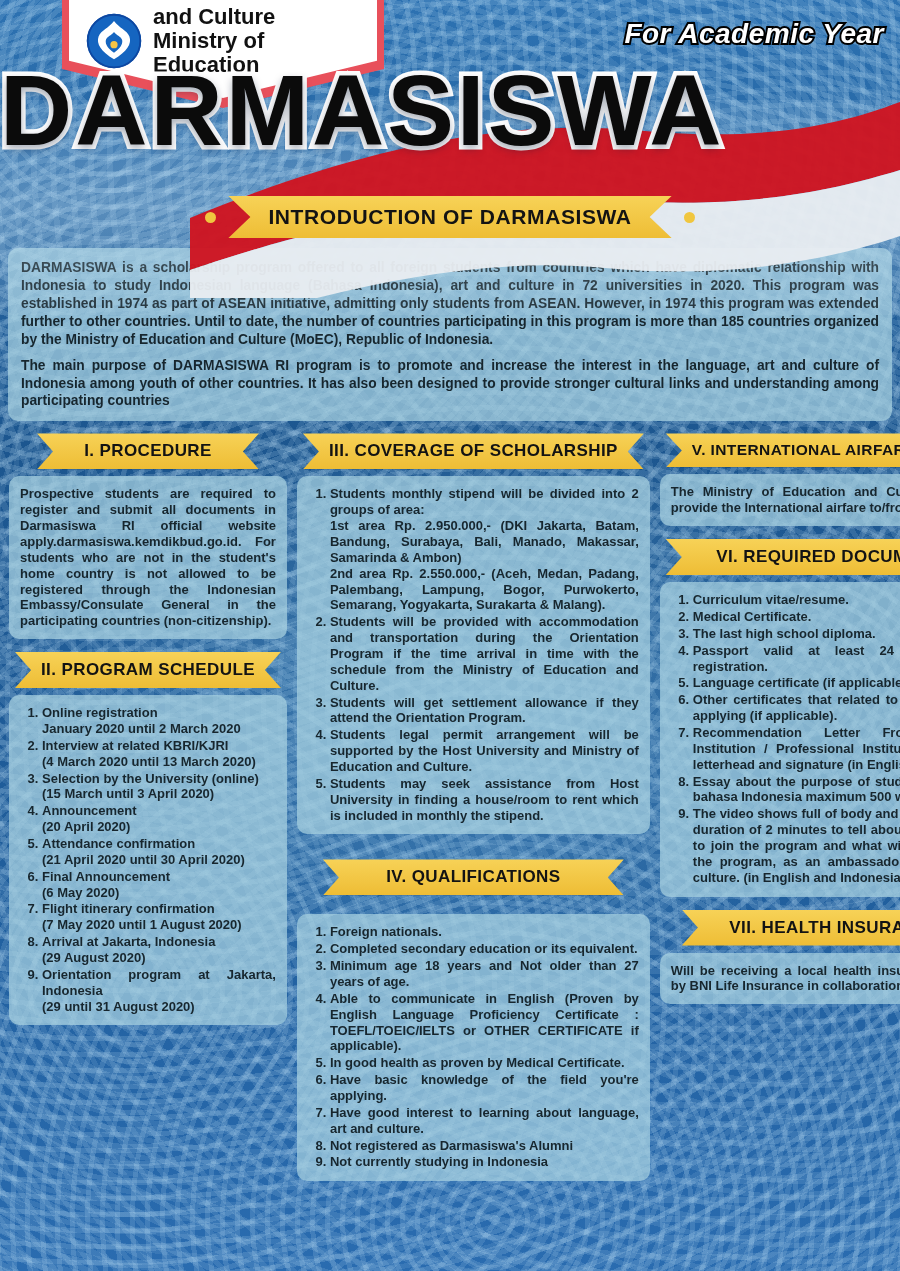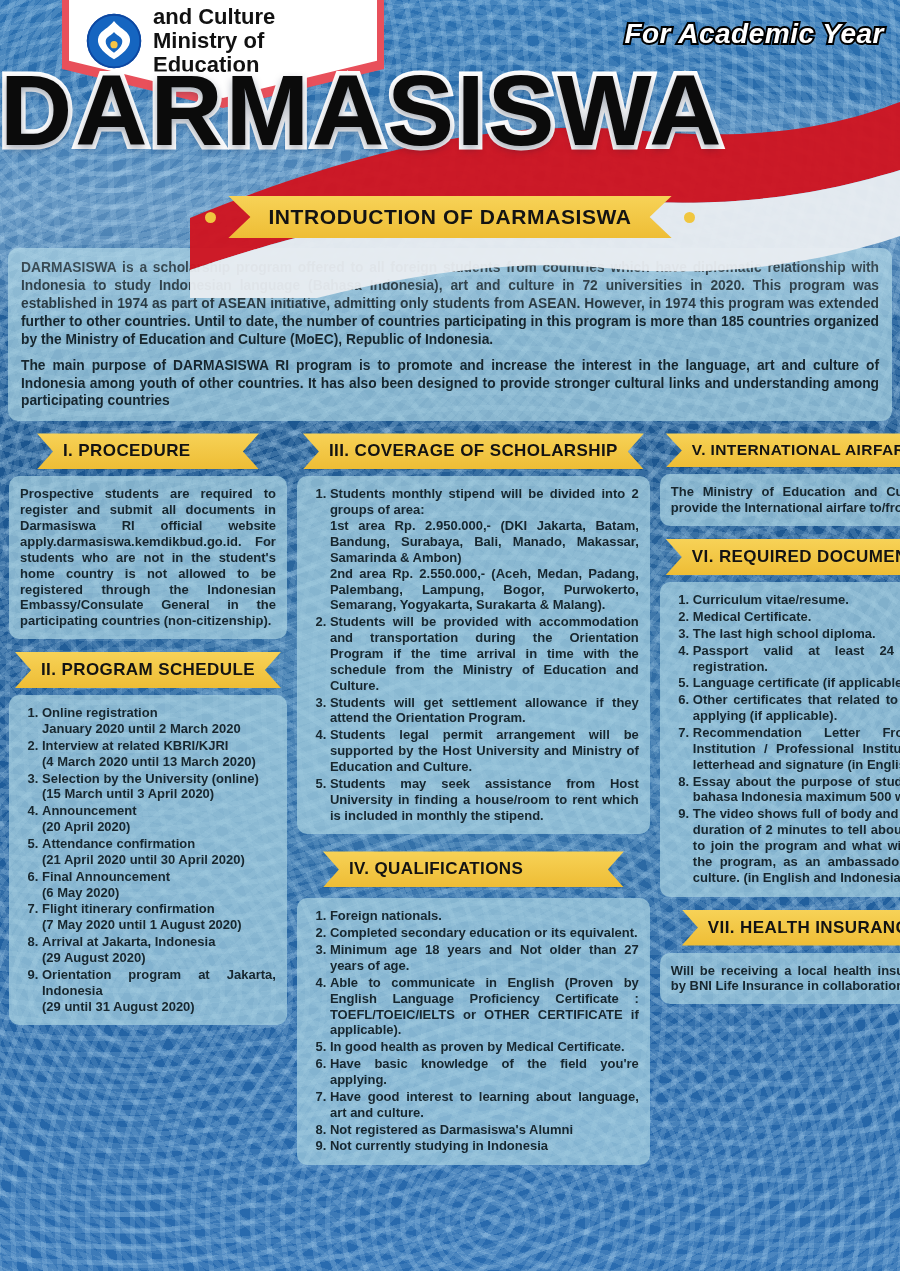--- a/index.html
+++ b/index.html
@@ -37,21 +37,21 @@
   
   .flag{ position:absolute; right:0; top:98px; z-index:0; }
   .title{ position:relative; z-index:1; padding-top:60px; }
   .title .t1{ font-size:100px; font-weight:bold; letter-spacing:3px; color:#0b0b0b; line-height:1.0;
     -webkit-text-stroke:9px #fff; paint-order:stroke fill; text-shadow:0 4px 8px rgba(0,20,50,.35); }
   .title .t2{ font-size:47px; font-weight:bold; letter-spacing:9px; color:#0b0b0b; line-height:1.0; margin-top:2px;
     -webkit-text-stroke:6px #fff; paint-order:stroke fill; text-shadow:0 3px 6px rgba(0,20,50,.35); }
 
   
   .ribbon{ background:linear-gradient(180deg,#f7d257,#eebd35); color:#131313; font-weight:bold;
-    padding:8px 26px; font-size:17px; letter-spacing:.4px;
+    text-align:center; padding:8px 26px; font-size:17px; letter-spacing:.4px;
     clip-path:polygon(0 0,100% 0,calc(100% - 16px) 50%,100% 100%,0 100%,16px 50%);
     filter:drop-shadow(0 2px 2px rgba(0,25,60,.35)); white-space:nowrap; }
   .intro-row{ position:relative; z-index:1; display:flex; justify-content:center; align-items:center; gap:12px; margin-top:36px; }
   .intro-ribbon{ font-size:21px; padding:9px 40px; letter-spacing:.6px;
     clip-path:polygon(0 0,100% 0,calc(100% - 22px) 50%,100% 100%,0 100%,22px 50%); }
   .dot{ width:11px; height:11px; border-radius:50%; background:#f0c63f; }
 
   
   .panel{ background:rgba(168,209,224,.72); border-radius:10px; color:#17262e;
     font-weight:bold; text-align:justify; }
@@ -159,21 +159,21 @@
             <li>Students monthly stipend will be divided into 2 groups of area:
 1st area Rp. 2.950.000,- (DKI Jakarta, Batam, Bandung, Surabaya, Bali, Manado, Makassar, Samarinda &amp; Ambon)
 2nd area Rp. 2.550.000,- (Aceh,  Medan, Padang, Palembang, Lampung, Bogor, Purwokerto, Semarang, Yogyakarta, Surakarta &amp; Malang).</li>
             <li>Students will be provided with accommodation and transportation during the Orientation Program if the time arrival in time with the schedule from the Ministry of Education and Culture.</li>
             <li>Students will get settlement allowance if they attend the Orientation Program.</li>
             <li>Students legal permit arrangement will be supported by the Host University and Ministry of Education and Culture.</li>
             <li>Students may seek assistance from Host University in finding a house/room to rent which is included in monthly the stipend.</li>
           </ol>
       </div>
 
-      <div class="ribbon" style="margin:4px 26px;">
+      <div class="ribbon" style="margin:12px 26px;">
         <span>IV. QUALIFICATIONS</span>
       </div>
       <div class="panel">
         <ol>
             <li>Foreign nationals.</li>
             <li>Completed secondary education or its equivalent.</li>
             <li>Minimum age 18 years and Not older than 27 years of age.</li>
             <li>Able to communicate in English (Proven by English Language Proficiency Certificate : TOEFL/TOEIC/IELTS or OTHER CERTIFICATE if applicable).</li>
             <li>In good health as proven by Medical Certificate.</li>
             <li>Have basic knowledge of the field you're applying.</li>

